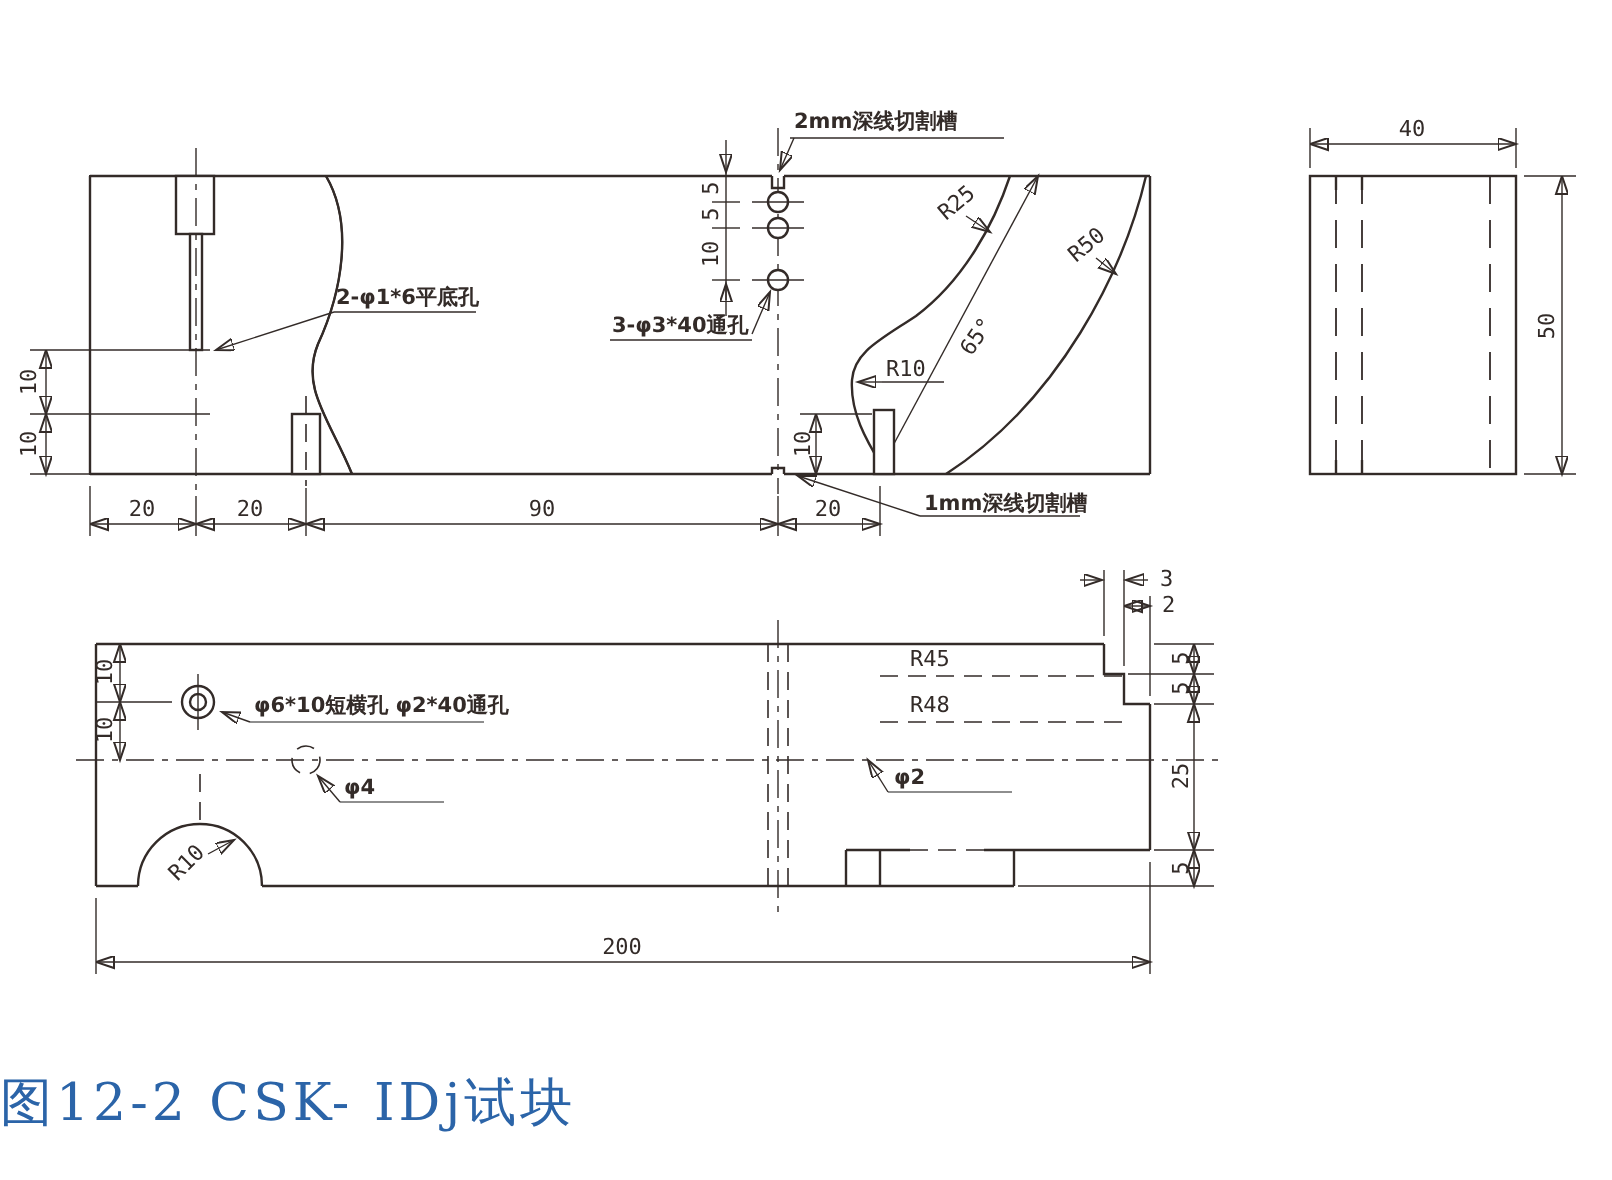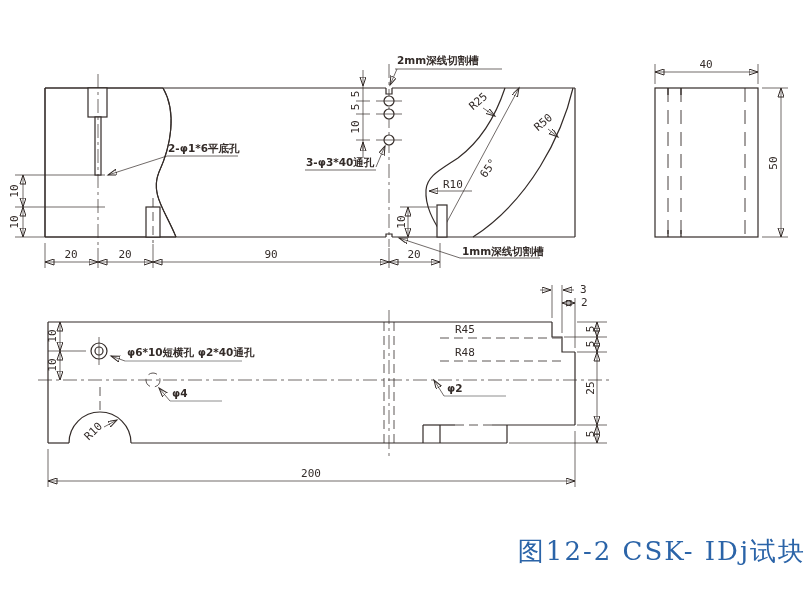--- a/index.html
+++ b/index.html
@@ -9,21 +9,21 @@
   svg line, svg path, svg rect, svg circle{stroke:#332b28;fill:none;}
   .edge{stroke-width:1.2;}
   .thin{stroke-width:0.7;}
   .white{fill:#ffffff;}
   .cl{stroke-width:0.7;stroke-dasharray:14 4 3 4;}
   .hid{stroke-width:0.8;stroke-dasharray:9 5;}
   .longdash{stroke-width:0.9;stroke-dasharray:14 8;}
   .dim{font-family:"DejaVu Sans Mono",monospace;font-size:11px;fill:#332b28;stroke:none;}
   .lbl{font-family:"DejaVu Sans",sans-serif;font-size:10.5px;font-weight:bold;fill:#332b28;stroke:none;}
   .gray{stroke:#8e8e8e;stroke-width:1;}
-  .caption{position:absolute;left:0;top:534px;width:100%;text-align:right;
+  .caption{position:absolute;left:0;top:534px;width:100%;text-align:left;
            font-family:"DejaVu Serif",serif;font-size:26px;letter-spacing:2px;color:#2b64a8;}
 </style>
 </head>
 <body>
 
 <div class="canvas">
 <svg width="806" height="590" viewBox="0 0 806 590">
   <defs>
     <pattern id="hatch" patternUnits="userSpaceOnUse" width="9" height="9">
       <path d="M0,9 l9,-9 M-2.25,2.25 l4.5,-4.5 M6.75,11.25 l4.5,-4.5" stroke="#332b28" stroke-width="0.7"></path>

